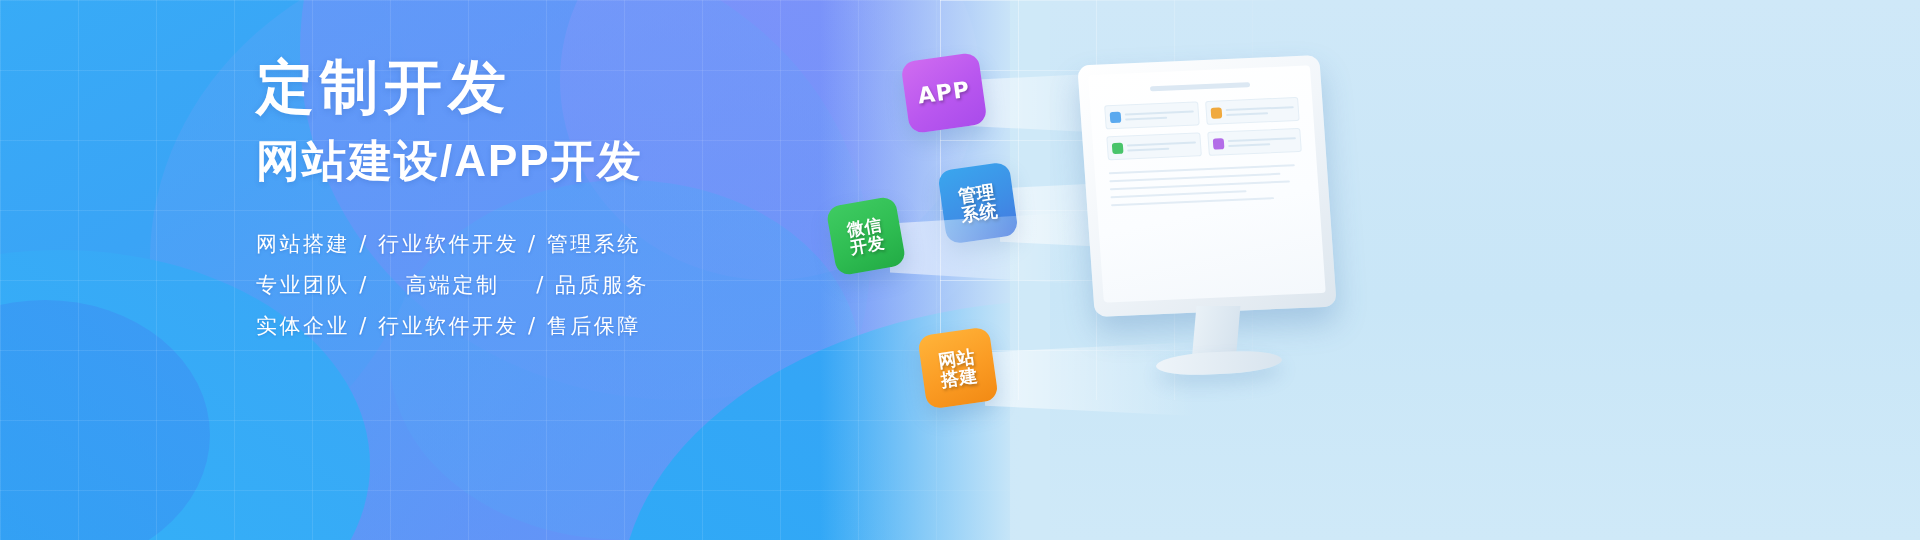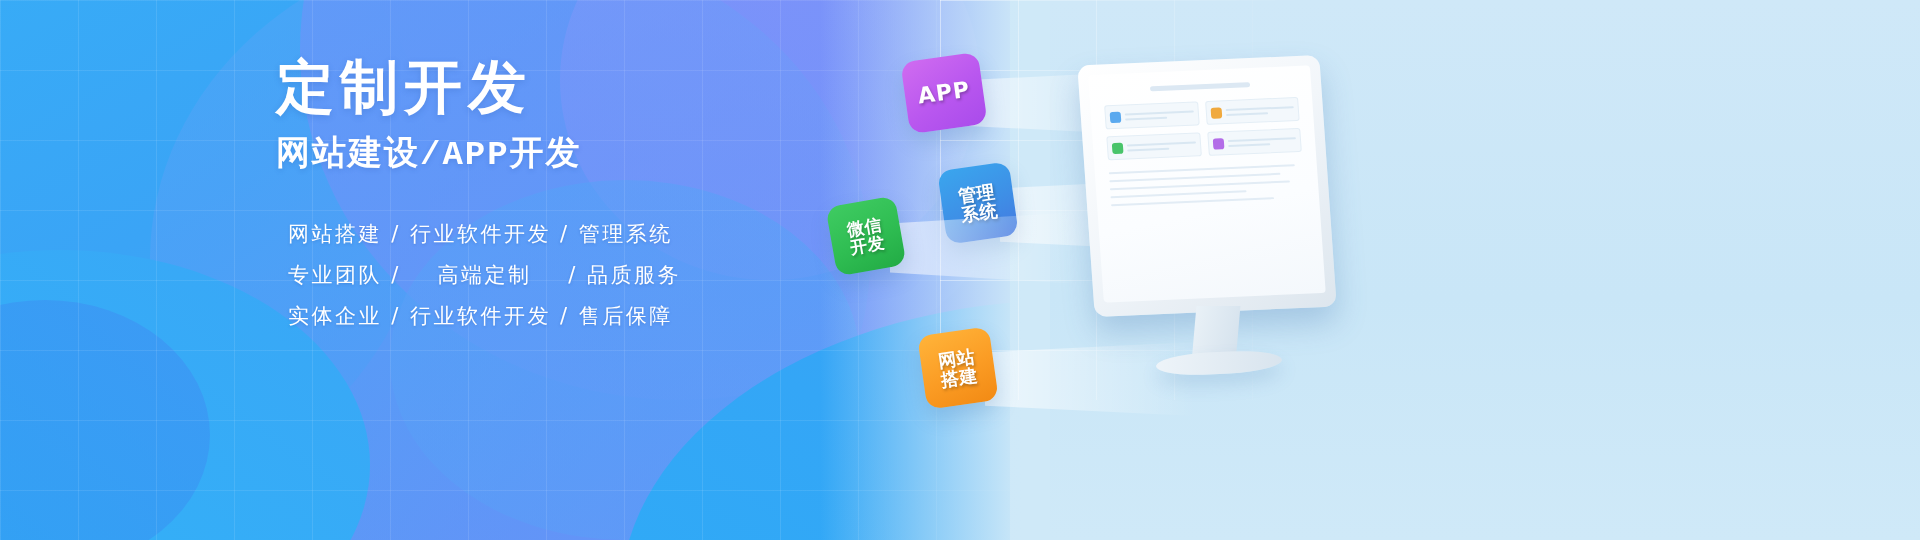--- a/index.html
+++ b/index.html
@@ -80,51 +80,50 @@
     background:linear-gradient(200deg,#4fa6f7 0%,#59a0f7 100%);
     opacity:.45;
   }
   
   .edge-fade{
     position:absolute; left:820px; top:0; width:230px; height:540px;
     background:linear-gradient(to right, rgba(200,230,248,0) 0%, rgba(203,231,248,.55) 45%, #cfe9f8 88%);
   }
 
   
-  .copy { position:absolute; left:276px; top:58px; width:640px; }
+  .copy { position:absolute; left:256px; top:58px; width:640px; }
 
   .headline{
     font-family:"DejaVu Sans","Liberation Sans",sans-serif;
     font-weight:bold;
     font-size:58px;
     letter-spacing:6px;
     color:#ffffff;
     line-height:1;
     text-shadow:0 2px 6px rgba(30,80,170,.22);
   }
   .subhead{
     margin-top:22px;
-    font-family:Liberation Mono, monospace;
+    font-family:Liberation Sans, sans-serif;
     font-weight:bold;
-    font-size:34px;
+    font-size:44px;
     letter-spacing:2px;
     color:#ffffff;
     line-height:1.05;
     text-shadow:0 2px 5px rgba(30,80,170,.20);
   }
   .features{ margin-top:40px; }
   .feature-line{
     font-family:"DejaVu Sans","Liberation Sans",sans-serif;
     font-size:21px;
     letter-spacing:2.5px;
     color:#ffffff;
     line-height:1.95;
     white-space:pre;
     text-shadow:0 1px 3px rgba(30,80,170,.30);
-    margin-left:12px;
   }
 
   
   .card{
     position:absolute;
     border-radius:14px;
     display:flex; align-items:center; justify-content:center;
     color:#fff;
     font-family:"DejaVu Sans","Liberation Sans",sans-serif;
     font-weight:bold;

